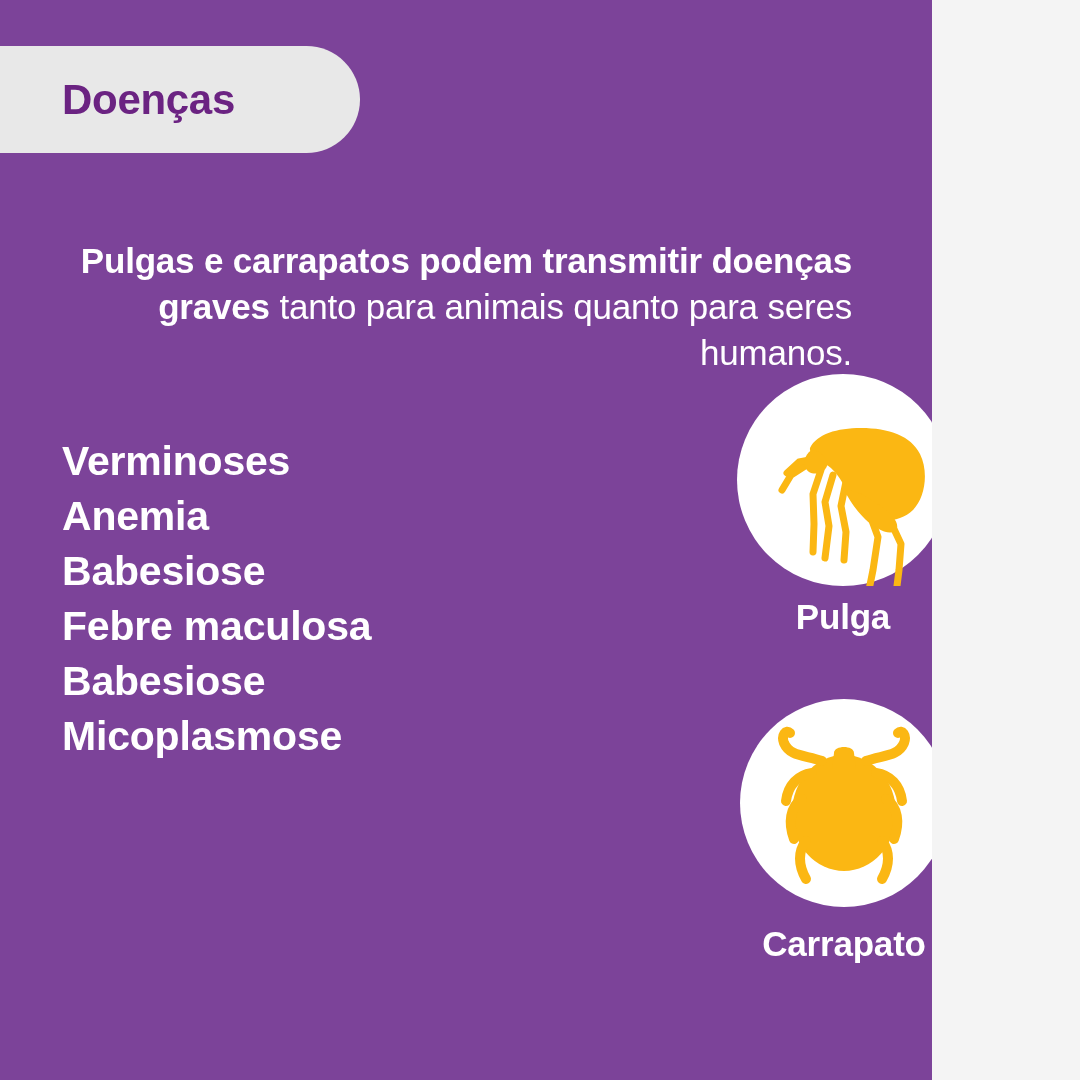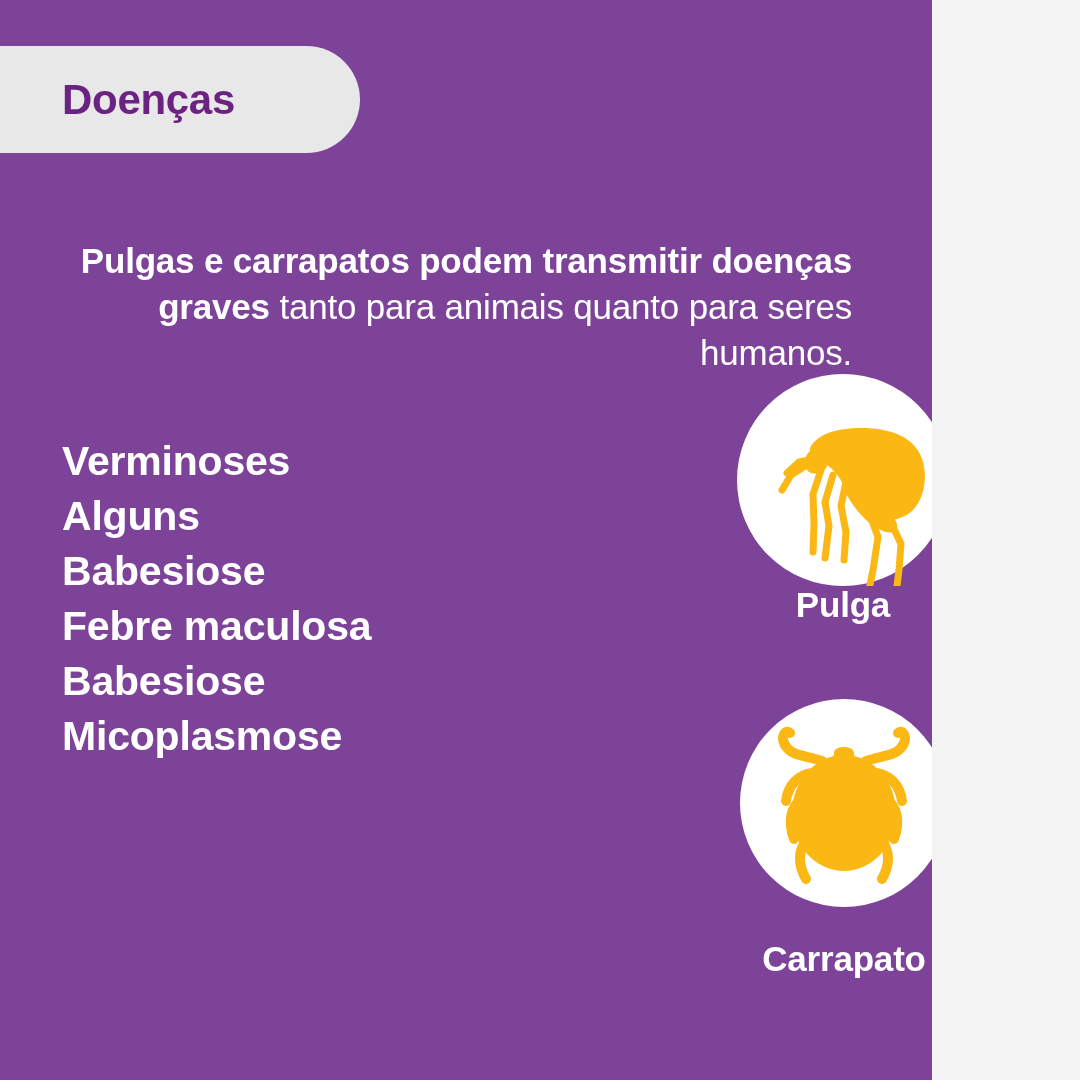--- a/index.html
+++ b/index.html
@@ -134,27 +134,28 @@
     display: flex;
     align-items: center;
     justify-content: center;
     overflow: visible;
   }
   .circle-tick {
     width: 208px;
     height: 208px;
   }
   .creature-label {
+    margin-top: 12px;
     color: #ffffff;
     font-size: 35px;
     font-weight: bold;
     letter-spacing: -0.2px;
     line-height: 1.1;
   }
-  .creature-tick .creature-label { margin-top: 33px; }
+  .creature-tick .creature-label { margin-top: 18px; }
 </style>
 </head>
 <body>
 
 <div class="canvas">
 
   <div class="right-panel"></div>
 
   <div class="purple-card"></div>
 
@@ -162,21 +163,21 @@
 
   <div class="header-pill">
     <span class="header-title">Doenças</span>
   </div>
 
   <p class="intro"><span class="b">Pulgas e carrapatos podem transmitir doenças graves</span><span> tanto para animais quanto para seres humanos.</span></p>
 
   <div class="examples">
     <ul class="examples-list">
       <li>Verminoses</li>
-      <li>Alguns</li>
+      <li>Anemia</li>
       <li>Babesiose</li>
       <li>Febre maculosa</li>
       <li>Babesiose</li>
       <li>Micoplasmose</li>
     </ul>
   </div>
 
   <div class="creature creature-flea">
     <div class="circle">
       <svg width="212" height="212" viewBox="0 0 212 212">

